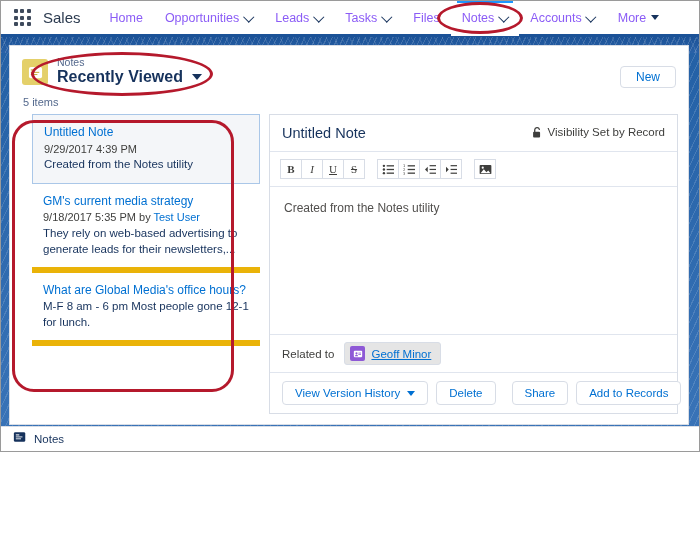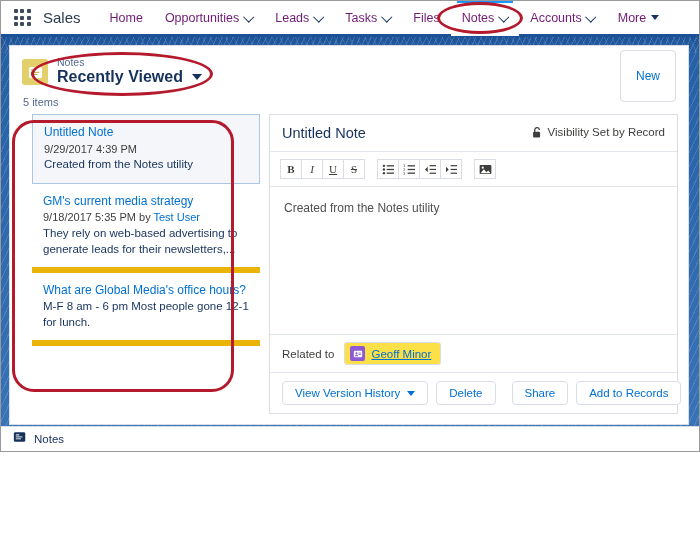--- a/index.html
+++ b/index.html
@@ -53,21 +53,21 @@
     margin-right: 18px;
     white-space: nowrap;
   }
   .navitems { display: flex; align-items: center; height: 36px; }
   .navitem {
     position: relative;
     display: flex; align-items: center; gap: 5px;
     height: 36px;
     padding: 0 11px;
     font-size: 12.5px;
-    color: #701a75;
+    color: #8b5cf6;
     white-space: nowrap;
     cursor: pointer;
   }
   .navitem.active { background: #ffffff; }
   .navitem.active::before {
     content: "";
     position: absolute; left: 6px; right: 6px; top: 0;
     height: 3px; background: #1b96ff;
   }
   .caret-nav {
@@ -155,27 +155,27 @@
     border-left: 5.5px solid transparent;
     border-right: 5.5px solid transparent;
     border-top: 6.5px solid #16325c;
     cursor: pointer;
   }
   .item-count {
     font-size: 11px; color: #54698d;
     padding: 6px 0 0 13px;
   }
   .btn-new {
-    position: absolute; right: 12px; top: 4px;
+    position: absolute; right: 12px; top: 20px;
     background: #ffffff;
     border: 1px solid #d8dde6;
     border-radius: 4px;
     color: #0070d2;
     font-size: 12px;
-    padding: 18px 15px;
+    padding: 3px 15px;
     cursor: pointer;
     font-family: "Liberation Sans", sans-serif;
   }
 
   
   .body {
     flex: 1;
     display: flex;
     padding: 6px 10px 10px 22px;
     gap: 9px;
@@ -272,21 +272,21 @@
     padding: 7px 12px;
     border-top: 1px solid #e0e5ee;
   }
   .related-label { font-size: 11.5px; color: #3e3e3c; }
   .pill {
     display: flex; align-items: center; gap: 6px;
     border: 1px solid #d8dde6;
     border-radius: 3px;
     padding: 3px 9px 3px 5px;
     cursor: pointer;
-    background: #fde047;
+    background: #e5e5e5;
   }
   .pill-icon {
     width: 15px; height: 15px;
     background: #8e59d6;
     border-radius: 2px;
     display: flex; align-items: center; justify-content: center;
   }
   .pill-text {
     font-size: 11.5px; color: #0070d2;
     text-decoration: underline;

